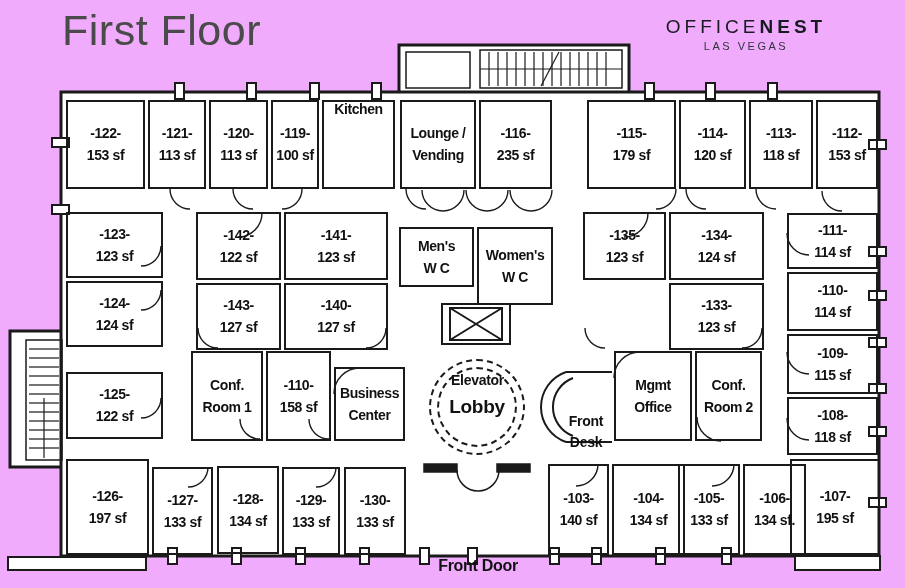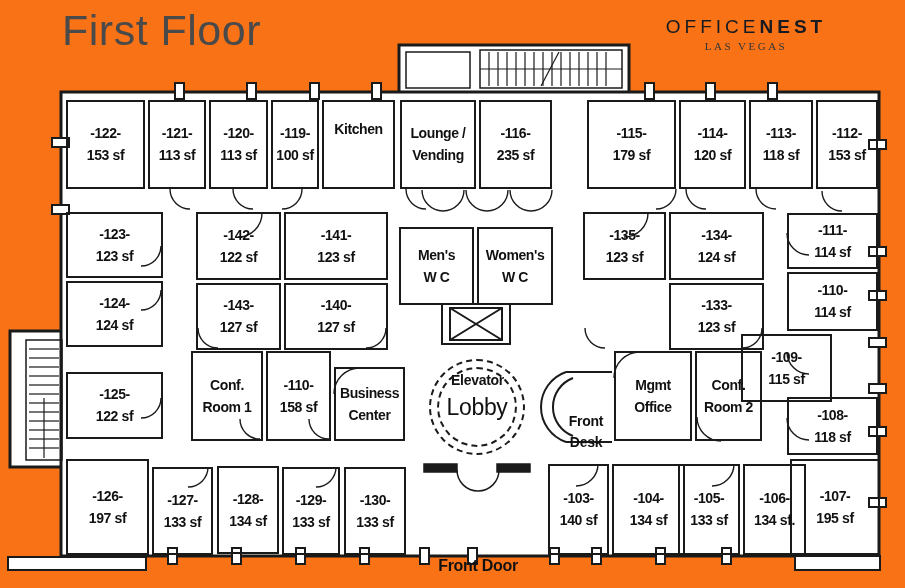--- a/index.html
+++ b/index.html
@@ -1,34 +1,34 @@
 <!DOCTYPE html>
 <html><head>
 <meta charset="utf-8">
 <style>
   html,body{margin:0;padding:0;background:#fff;}
-  .canvas{position:relative;width:905px;height:588px;background:#f97316;overflow:hidden;
+  .canvas{position:relative;width:905px;height:588px;background:#f0abfc;overflow:hidden;
           font-family:"Liberation Sans",sans-serif;}
   .title{position:absolute;left:62px;top:6px;font-size:43px;font-weight:400;color:#4a4a4a;letter-spacing:.5px;}
   .logo{position:absolute;left:646px;top:16px;width:200px;text-align:center;color:#171b21;}
   .logo-main{font-size:19px;letter-spacing:4px;}
   .logo-main .lt{font-weight:400;}
   .logo-main .bd{font-weight:700;}
-  .logo-sub{font-size:11px;letter-spacing:2.5px;margin-top:2px;color:#30343a;font-family:Liberation Serif, serif;}
+  .logo-sub{font-size:11px;letter-spacing:2.5px;margin-top:2px;color:#30343a;}
   .decor{position:absolute;left:0;top:0;}
   .room{position:absolute;border:2px solid #1a1a1a;box-sizing:border-box;background:transparent;
         display:flex;flex-direction:column;align-items:center;justify-content:center;gap:7px;
         font-weight:700;font-size:14px;letter-spacing:-.4px;color:#111;text-align:center;line-height:1.05;}
-  .room.top-just{justify-content:flex-start;padding-top:20px;}
+  .room.top-just{justify-content:flex-start;}
   .lbl{position:absolute;font-weight:700;color:#111;text-align:center;letter-spacing:-.3px;
        display:flex;flex-direction:column;align-items:center;justify-content:center;gap:5px;margin-top:29px;}
   .lobby-outer{position:absolute;left:429px;top:359px;width:96px;height:96px;border:2px dashed #1a1a1a;
        border-radius:50%;box-sizing:border-box;display:flex;align-items:center;justify-content:center;}
   .lobby-inner{position:absolute;inset:6px;border:2px dashed #1a1a1a;border-radius:50%;}
-  .lobby-text{position:relative;font-weight:400;font-size:23px;color:#111;letter-spacing:-.3px;}
+  .lobby-text{position:relative;font-weight:700;font-size:19px;color:#111;letter-spacing:-.3px;}
 </style>
 </head>
 <body>
 
 <div class="canvas">
 
   <div class="title">First Floor</div>
 
   <div class="logo">
     <div class="logo-main"><span class="lt">OFFICE</span><span class="bd">NEST</span></div>
@@ -256,21 +256,21 @@
     </div>
   <div class="room" style="left:266px;top:351px;width:65px;height:90px">
       <span>-110-</span>
       <span>158 sf</span>
     </div>
   <div class="room" style="left:334px;top:367px;width:71px;height:74px">
       <span>Business</span>
       <span>Center</span>
     </div>
 
-  <div class="room" style="left:399px;top:227px;width:75px;height:78px">
+  <div class="room" style="left:399px;top:227px;width:75px;height:60px">
       <span>Men's</span>
       <span>W C</span>
     </div>
   <div class="room" style="left:477px;top:227px;width:76px;height:78px">
       <span>Women's</span>
       <span>W C</span>
     </div>
   <div class="lbl" style="left:430px;top:343px;width:95px;font-size:14px">Elevator</div>
   <div class="lobby-outer">
     <div class="lobby-inner"></div>
@@ -303,21 +303,21 @@
     </div>
 
   <div class="room" style="left:787px;top:213px;width:91px;height:56px">
       <span>-111-</span>
       <span>114 sf</span>
     </div>
   <div class="room" style="left:787px;top:272px;width:91px;height:59px">
       <span>-110-</span>
       <span>114 sf</span>
     </div>
-  <div class="room" style="left:741px;top:334px;width:91px;height:68px">
+  <div class="room" style="left:787px;top:334px;width:91px;height:60px">
       <span>-109-</span>
       <span>115 sf</span>
     </div>
   <div class="room" style="left:787px;top:397px;width:91px;height:58px">
       <span>-108-</span>
       <span>118 sf</span>
     </div>
   <div class="room" style="left:790px;top:459px;width:90px;height:96px">
       <span>-107-</span>
       <span>195 sf</span>

